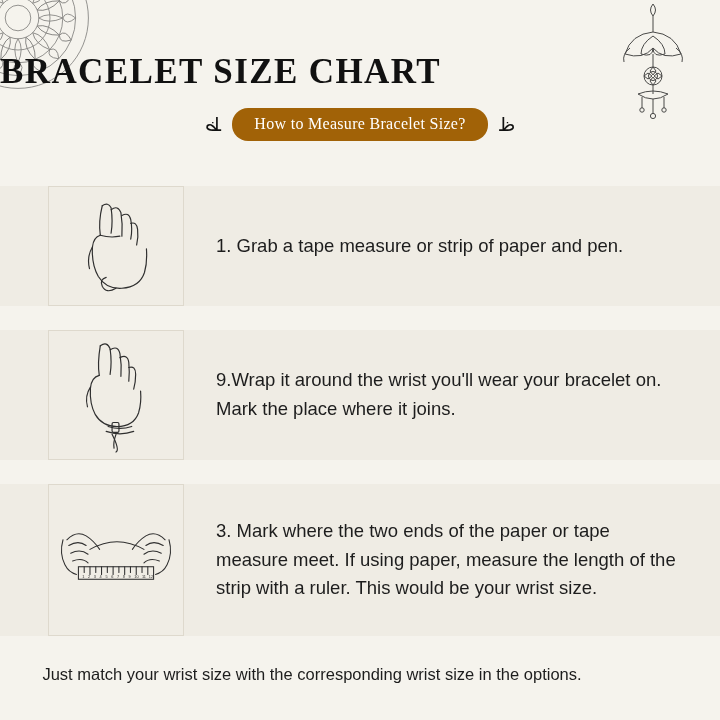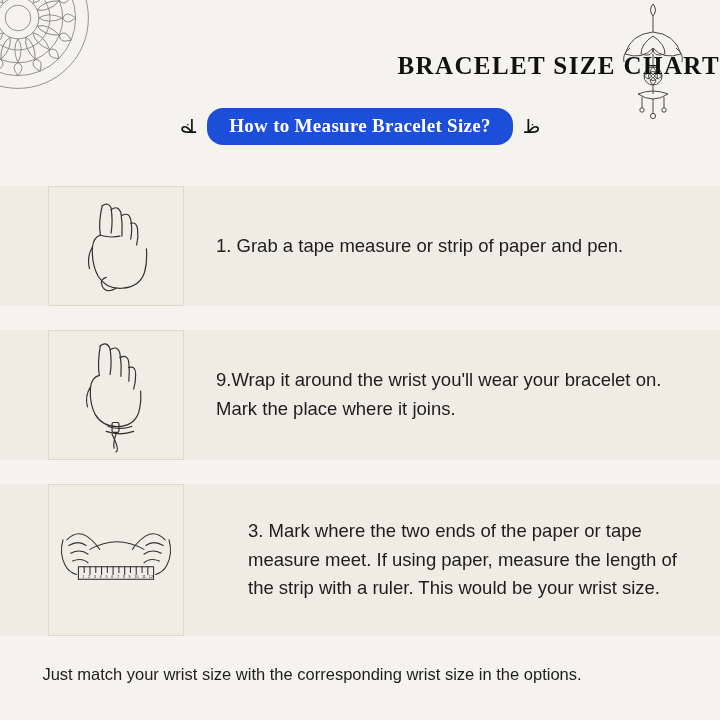--- a/index.html
+++ b/index.html
@@ -44,23 +44,23 @@
     opacity: 0.85;
     pointer-events: none;
   }
 
   
   .title {
     position: absolute;
     top: 52px;
     left: 0;
     width: 720px;
-    text-align: right;
+    text-align: left;
     font-family: "Liberation Serif", serif;
-    font-size: 25px;
+    font-size: 35px;
     letter-spacing: 1.4px;
     font-weight: 700;
     color: #111;
   }
 
   .subtitle-row {
     position: absolute;
     top: 108px;
     left: 0;
     width: 720px;
@@ -72,27 +72,27 @@
 
   .flourish {
     font-size: 19px;
     line-height: 1;
     color: #111;
     font-family: "DejaVu Sans", sans-serif;
   }
   .flourish.left { transform: scaleX(-1); }
 
   .subtitle-pill {
-    background: #1d4ed8;
+    background: #a16207;
     color: #fff;
     border-radius: 16px;
     padding: 7px 22px 8px;
     font-family: "Liberation Serif", serif;
-    font-size: 19px;
-    font-weight: 700;
+    font-size: 16px;
+    font-weight: 400;
     letter-spacing: 0.3px;
     white-space: nowrap;
   }
 
   
   .steps {
     position: absolute;
     top: 186px;
     left: 0;
     width: 720px;
@@ -125,21 +125,21 @@
     line-height: 1.55;
     color: #1d1d1d;
     display: flex;
     align-items: center;
   }
 
   .step-text span { display: inline-block; }
 
   #step-1 { height: 120px; }
   #step-2 { height: 130px; }
-  #step-3 { height: 152px; gap: 32px; }
+  #step-3 { height: 152px; }
 
   #step-1 .step-img { height: 120px; }
   #step-2 .step-img { height: 130px; }
   #step-3 .step-img { height: 152px; }
 
   
   .step::after {
     content: "";
     position: absolute;
     left: 0; right: 0; top: 0; bottom: 0;

